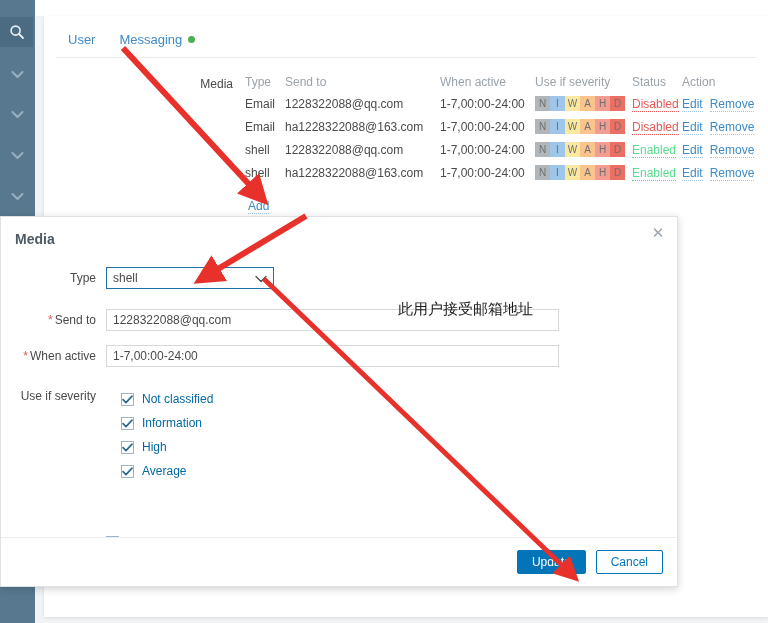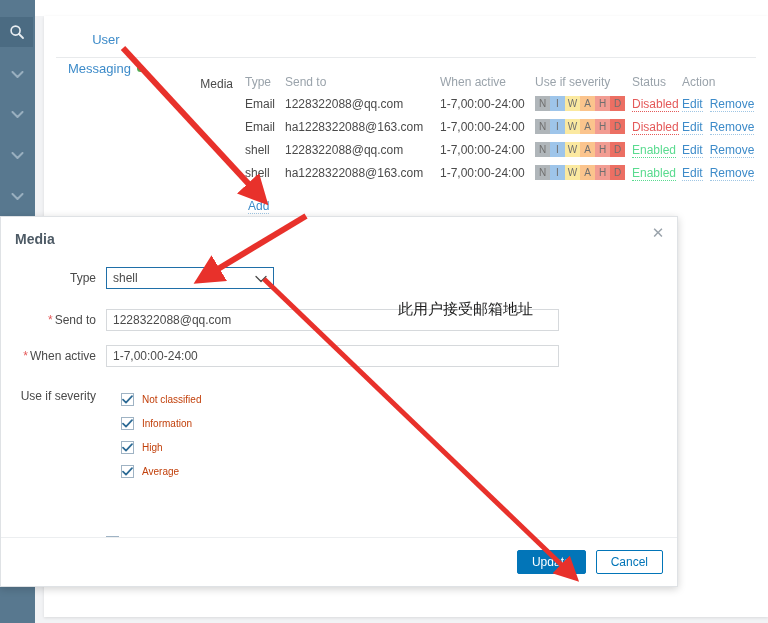--- a/index.html
+++ b/index.html
@@ -29,21 +29,21 @@
   }
   .side-chev svg{display:block;opacity:.55;}
 
   
   #content-card{
     position:absolute;left:44px;top:16px;width:724px;height:601px;
     background:#ffffff;box-shadow:0 1px 3px rgba(0,0,0,.10);
   }
 
   
-  #tabs{position:absolute;left:56px;top:30px;height:28px;display:flex;align-items:center;flex-direction:column;}
+  #tabs{position:absolute;left:56px;top:30px;height:28px;display:flex;align-items:flex-start;}
   .tab{
     position:relative;padding:0 12px 9px 12px;font-size:13px;color:#3d8bc9;
     cursor:pointer;white-space:nowrap;line-height:20px;
   }
   .tab.active{color:#4d5a65;}
   .tab.active:after{
     content:"";position:absolute;left:0;right:0;bottom:0;height:3px;background:#3d8bc9;
   }
   .tab .cnt{color:#98a2ab;margin-left:5px;font-size:12px;}
   .tab .dot{
@@ -147,21 +147,21 @@
   #sev-label{
     position:absolute;left:0;top:2px;width:105px;text-align:right;padding-right:10px;
     font-size:12px;color:#4a4a4a;box-sizing:border-box;
   }
   .cbrow{position:relative;margin-left:120px;height:24px;display:flex;align-items:center;}
   .cbox{
     width:13px;height:13px;box-sizing:border-box;border:1px solid #9fb3c4;background:#fff;
     display:inline-flex;align-items:center;justify-content:center;margin-right:8px;cursor:pointer;
   }
   .cbox svg{display:block;}
-  .cblabel{font-size:10px;color:#c2410c;}
+  .cblabel{font-size:12px;color:#0369a1;}
 
   #row-enabled{left:0;top:318px;}
   #enabled-label{
     width:105px;text-align:right;padding-right:10px;font-size:12px;color:#4a4a4a;
     box-sizing:border-box;
   }
 
   #modal-footer{
     position:absolute;left:0;right:0;bottom:0;height:49px;
     background:#ffffff;border-top:1px solid #eceef0;

